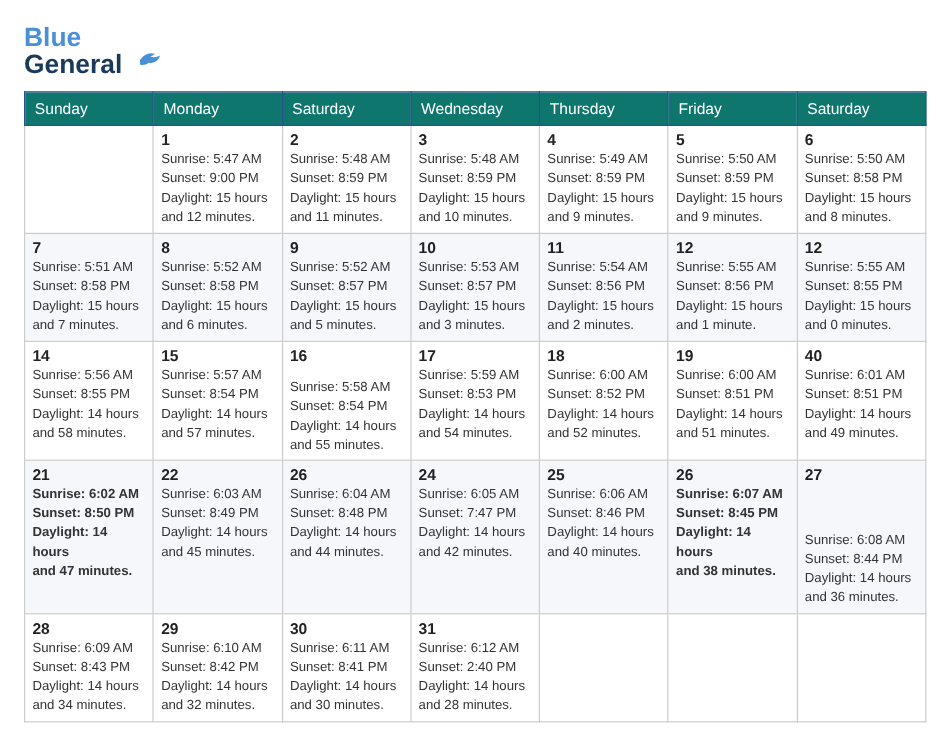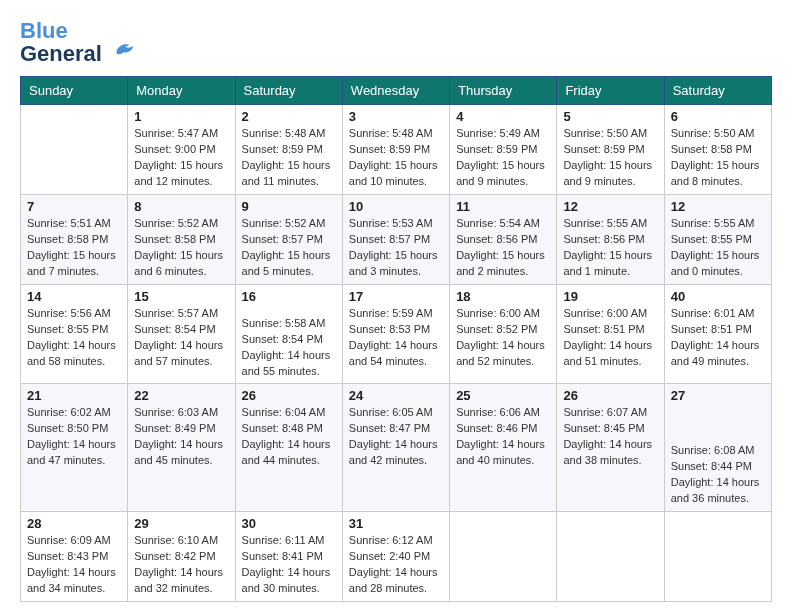--- a/index.html
+++ b/index.html
@@ -258,21 +258,21 @@
           <div class="day-num">40</div>
           <div class="day-info" style="white-space: pre-line;">Sunrise: 6:01 AM
 Sunset: 8:51 PM
 Daylight: 14 hours
 and 49 minutes.</div>
         </td>
       </tr>
       <tr>
         <td>
           <div class="day-num">21</div>
-          <div class="day-info" style="white-space: pre-line;">Sunrise: 6:02 AM
+          <div class="day-info" style="white-space: pre-line; font-weight: bold;">Sunrise: 6:02 AM
 Sunset: 8:50 PM
 Daylight: 14 hours
 and 47 minutes.</div>
         </td>
         <td>
           <div class="day-num">22</div>
           <div class="day-info" style="white-space: pre-line;">Sunrise: 6:03 AM
 Sunset: 8:49 PM
 Daylight: 14 hours
 and 45 minutes.</div>
@@ -280,34 +280,34 @@
         <td>
           <div class="day-num">26</div>
           <div class="day-info" style="white-space: pre-line;">Sunrise: 6:04 AM
 Sunset: 8:48 PM
 Daylight: 14 hours
 and 44 minutes.</div>
         </td>
         <td>
           <div class="day-num">24</div>
           <div class="day-info" style="white-space: pre-line;">Sunrise: 6:05 AM
-Sunset: 8:47 PM
+Sunset: 7:47 PM
 Daylight: 14 hours
 and 42 minutes.</div>
         </td>
         <td>
           <div class="day-num">25</div>
           <div class="day-info" style="white-space: pre-line;">Sunrise: 6:06 AM
 Sunset: 8:46 PM
 Daylight: 14 hours
 and 40 minutes.</div>
         </td>
         <td>
           <div class="day-num">26</div>
-          <div class="day-info" style="white-space: pre-line;">Sunrise: 6:07 AM
+          <div class="day-info" style="white-space: pre-line; font-weight: bold;">Sunrise: 6:07 AM
 Sunset: 8:45 PM
 Daylight: 14 hours
 and 38 minutes.</div>
         </td>
         <td>
           <div class="day-num">27</div>
           <div class="day-info" style="white-space: pre-line; margin-top: 40px;">Sunrise: 6:08 AM
 Sunset: 8:44 PM
 Daylight: 14 hours
 and 36 minutes.</div>

